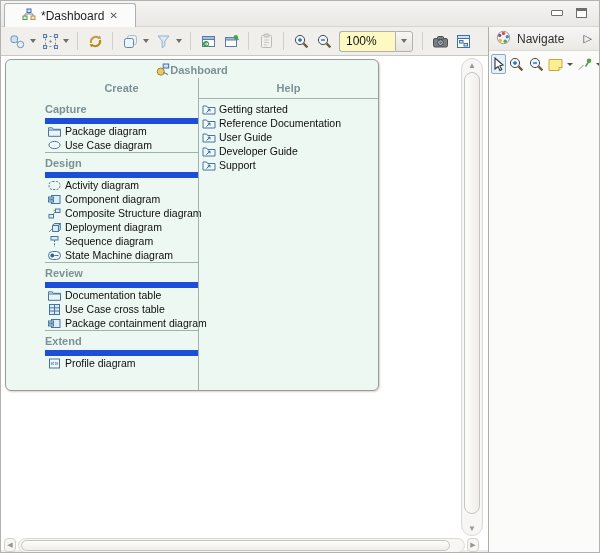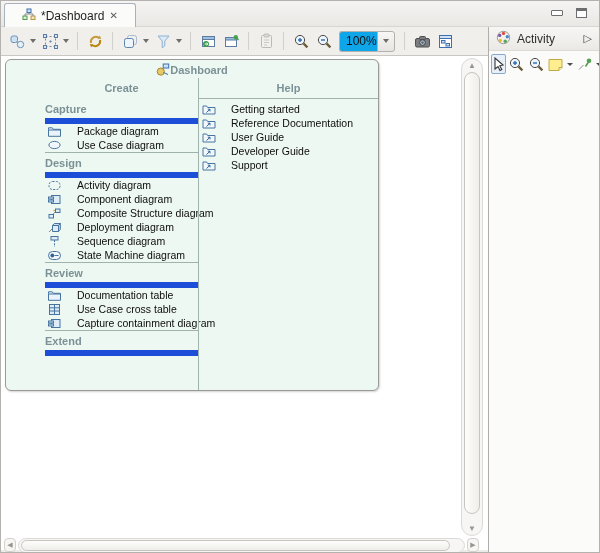--- a/index.html
+++ b/index.html
@@ -23,21 +23,21 @@
   
   .toolbar { position:absolute; top:26px; left:0; width:487px; height:28px;
              display:flex; align-items:center; padding-left:5px; gap:1px; background:#f0efec; }
   .tb-btn { height:22px; display:flex; align-items:center; padding:0 2px; border-radius:3px; }
   .tb-btn.disabled { opacity:.95; }
   .tb-ic { display:flex; align-items:center; justify-content:center; width:18px; }
   .tb-dd { width:0; height:0; border-left:3.5px solid transparent; border-right:3.5px solid transparent;
            border-top:4px solid #6d6d6d; margin-left:4px; }
   .tb-sep { width:1px; height:18px; background:#d2d0cc; margin:0 5px; align-self:center; }
   .combo { display:flex; height:21px; margin:0 3px; }
-  .combo-text { width:38px; background:#0ea5e9; border:1px solid #b3b1ad; border-right:none;
+  .combo-text { width:56px; background:#fef9c3; border:1px solid #b3b1ad; border-right:none;
                 border-radius:3px 0 0 3px; font-size:12px; display:flex; align-items:center;
                 padding-left:6px; color:#111; }
   .combo-btn { width:18px; background:linear-gradient(#f8f7f5,#e7e5e1); border:1px solid #b3b1ad;
                border-radius:0 3px 3px 0; display:flex; align-items:center; justify-content:center; }
   .dd-arrow { width:0; height:0; border-left:3.5px solid transparent; border-right:3.5px solid transparent;
               border-top:4px solid #6d6d6d; }
 
   
   .editor { position:absolute; top:54px; left:0; width:487px; bottom:2px;
             background:#fff; border-top:1px solid #c9c7c3; }
@@ -51,21 +51,21 @@
   .dash-cols { flex:1; display:flex; }
   .col-create { width:153px;margin-left:39px; }
   .col-nav { width:85px; border-left:1px solid #9fb2ab; }
   .col-help { flex:1; border-left:1px solid #9fb2ab; }
   .col-header { height:21px; line-height:21px; text-align:center; font-weight:bold;
                 font-size:11px; color:#7b9196; }
   .col-help .col-header { border-bottom:1px solid #9fb2ab; }
   .sub-header { text-align:left; font-weight:bold; font-size:11px; color:#7b9196;
                 padding:4px 0 3px; border-bottom:6px solid #1d4ed8; }
   .sub-header.bordered { border-top:1px solid #9fb2ab; }
-  .dash-item { display:flex; align-items:center; gap:15px; padding-left:2px; height:14px;
+  .dash-item { display:flex; align-items:center; gap:3px; padding-left:2px; height:14px;
                font-size:10.5px; color:#0d0d0d; white-space:nowrap; }
   .dash-item .ic { width:15px; display:flex; justify-content:center; flex:none; }
   .help-items { padding-top:3px; }
 
   
   .vscroll { position:absolute; left:460px; top:2px; width:22px; height:478px;
              background:#f7f6f4; border:1px solid #dcdad6; border-radius:11px; }
   .vscroll .chev { position:absolute; left:0; width:100%; text-align:center;
                    font-size:8px; color:#98968f; line-height:10px; }
   .vscroll .chev.up { top:2px; } .vscroll .chev.down { bottom:1px; }
@@ -360,23 +360,32 @@
                 <span class="lb">Use Case cross table</span>
               </div>
               <div class="dash-item">
                 <span class="ic">
                   <svg width="13" height="11">
                     <rect x="3.5" y="1.5" width="8.5" height="8" fill="#ddecf9" stroke="#46749f"></rect>
                     <rect x=".5" y="3" width="5" height="2" fill="#c8e0f5" stroke="#46749f"></rect>
                     <rect x=".5" y="6" width="5" height="2" fill="#c8e0f5" stroke="#46749f"></rect>
                   </svg>
                 </span>
-                <span class="lb">Capture containment diagram</span>
+                <span class="lb">Package containment diagram</span>
               </div>
               <div class="sub-header bordered">Extend</div>
+              <div class="dash-item">
+                <span class="ic">
+                  <svg width="13" height="11">
+                    <rect x="1.5" y="1" width="10" height="9" fill="#f2f8fd" stroke="#46749f"></rect>
+                    <text x="6.5" y="7.8" font-size="7" text-anchor="middle" fill="#2e6496">«»</text>
+                  </svg>
+                </span>
+                <span class="lb">Profile diagram</span>
+              </div>
             </div>
         </div>
         <div class="col-help">
           <div class="col-header">Help</div>
           <div class="help-items" id="help-items">
               <div class="dash-item">
                 <span class="ic">
                   <svg width="14" height="11">
                     <path d="M1 3.5V2h3.6l1 1.5H13v6.5H1z" fill="#f2f8fd" stroke="#46749f"></path>
                     <path d="M4.5 8.5 8 5.2M8 5.2H5.8M8 5.2v2.2" stroke="#2e6496" fill="none"></path>
@@ -443,21 +452,21 @@
   <div class="palette">
     <div class="palette-header">
       <span id="palette-ic"><svg width="15" height="15">
             <circle cx="7.5" cy="7.5" r="6.2" fill="#f4f2ee" stroke="#9a9a96"></circle>
             <circle cx="7.5" cy="3.4" r="1.7" fill="#d94f3f"></circle>
             <circle cx="11.3" cy="6.8" r="1.7" fill="#4a86c8"></circle>
             <circle cx="9.2" cy="11.2" r="1.7" fill="#58a55c"></circle>
             <circle cx="4.3" cy="10.4" r="1.7" fill="#e8b73a"></circle>
             <circle cx="3.7" cy="5.4" r="1.7" fill="#7b57a8"></circle>
           </svg></span>
-      <span>Activity</span>
+      <span>Navigate</span>
       <span class="palette-arrow">▷</span>
     </div>
     <div class="palette-tools" id="palette-tools">
         <div class="ptool selected">
           <span style="display: flex;">
             <svg width="13" height="15">
               <path d="M3 1v11l3-2.5 2 4 1.8-.9-2-3.8L11 8z" fill="#fff" stroke="#333" stroke-width="1.1"></path>
             </svg>
           </span>
         </div>

